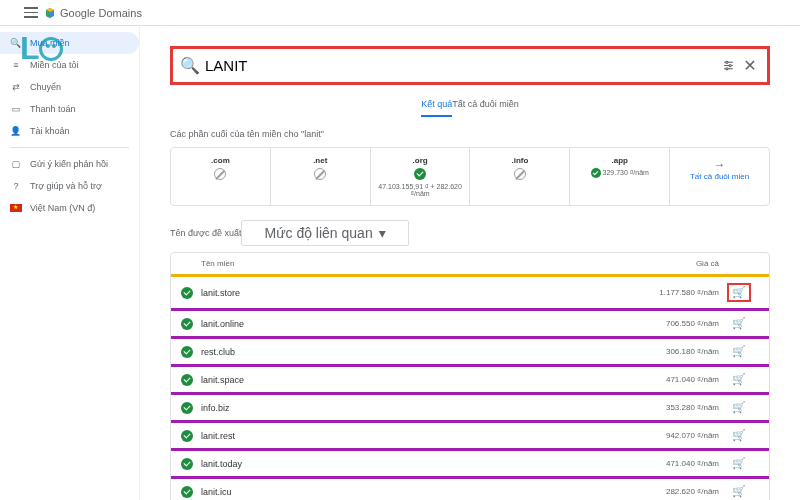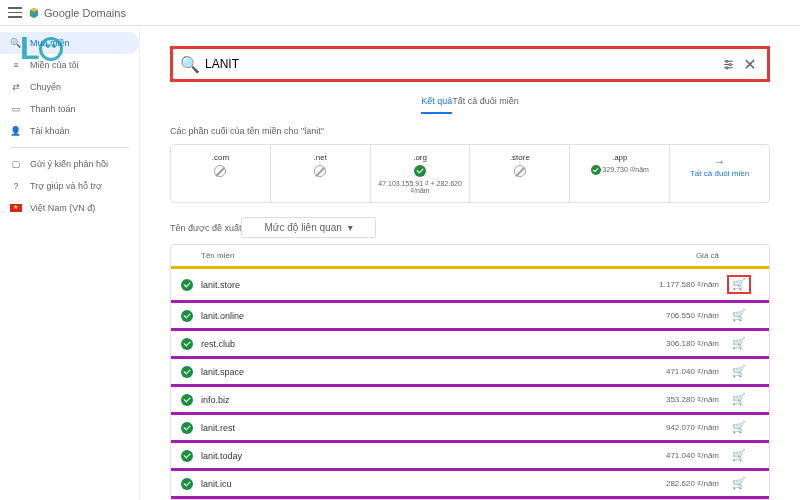--- a/index.html
+++ b/index.html
@@ -1,55 +1,55 @@
 <!DOCTYPE html>
 <html><head>
 <meta charset="utf-8">
 <style>
 *{margin:0;padding:0;box-sizing:border-box;font-family:Arial,sans-serif}
 body{width:800px;height:500px;background:#fff;overflow:hidden;position:relative}
-.header{height:26px;border-bottom:1px solid #e0e0e0;display:flex;align-items:center;padding:0 8px;gap:6px}
+.header{height:26px;border-bottom:1px solid #e0e0e0;display:flex;align-items:center;padding:0 24px;gap:6px}
 .ham{width:14px;height:14px;display:flex;flex-direction:column;justify-content:space-around}
 .ham span{height:1.5px;background:#5f6368}
 .logo{display:flex;align-items:center;gap:4px}
 .gd{width:12px;height:12px}
 .brand{font-size:11px;color:#5f6368}
 .main{display:flex;height:474px}
 .sidebar{width:140px;padding:6px 0;border-right:1px solid #f0f0f0}
 .sb-item{display:flex;align-items:center;gap:8px;padding:5px 10px;font-size:9px;color:#5f6368;cursor:pointer}
 .sb-item.active{background:#e8f0fe;border-radius:0 12px 12px 0;color:#1a73e8}
 .sb-ico{width:12px;height:12px;display:flex;align-items:center;justify-content:center}
 .sb-sep{height:1px;background:#e0e0e0;margin:5px 10px}
 .flag{width:12px;height:8px;background:#da251d;position:relative}
 .flag::after{content:"★";position:absolute;color:#ff0;font-size:6px;left:3px;top:-1px}
 .content{flex:1;padding:20px 30px 10px 30px;overflow-y:auto}
 .search-wrap{border:3px solid #e53935;padding:2px;margin-bottom:8px}
 .search-bar{display:flex;align-items:center;padding:6px 8px;gap:8px}
-.search-bar input{flex:1;border:none;outline:none;font-size:12px}
+.search-bar input{flex:1;border:none;outline:none;font-size:15px}
 .ico-btn{width:14px;height:14px;display:flex;align-items:center;justify-content:center;cursor:pointer;color:#5f6368}
 .tabs{display:flex;justify-content:center;font-size:9px;color:#5f6368;margin-bottom:12px}
 .tab{padding:6px 0;cursor:pointer}
 .tab.active{color:#1a73e8;border-bottom:2px solid #1a73e8}
 .section-title{font-size:9px;color:#5f6368;margin-bottom:8px}
 .tld-row{display:flex;border:1px solid #e0e0e0;border-radius:4px;margin-bottom:14px}
 .tld{flex:1;text-align:center;padding:8px 4px;border-right:1px solid #e0e0e0;font-size:8px}
 .tld:last-child{border-right:none}
-.tld-name{font-weight:normal;color:#333;margin-bottom:3px}
+.tld-name{font-weight:bold;color:#333;margin-bottom:3px}
 .tld-status{margin:3px 0}
 .unavail{width:12px;height:12px;border:1.5px solid #9e9e9e;border-radius:50%;margin:0 auto;position:relative}
 .unavail::after{content:"";position:absolute;width:12px;height:1.5px;background:#9e9e9e;transform:rotate(-45deg);top:5px;left:-1px}
 .check{width:12px;height:12px;background:#1e8e3e;border-radius:50%;margin:0 auto;position:relative}
 .check::after{content:"";position:absolute;width:3px;height:5px;border:solid #fff;border-width:0 1.5px 1.5px 0;transform:rotate(45deg);left:4px;top:2px}
 .check-inline{width:10px;height:10px;background:#1e8e3e;border-radius:50%;display:inline-block;position:relative;vertical-align:middle;margin-right:2px}
 .check-inline::after{content:"";position:absolute;width:2px;height:4px;border:solid #fff;border-width:0 1.2px 1.2px 0;transform:rotate(45deg);left:3.5px;top:1.5px}
 .tld-price{font-size:7px;color:#5f6368}
 .all-link{color:#1a73e8;font-size:8px}
 .arrow{color:#1a73e8;font-size:12px;margin-bottom:2px}
 .sugg-head{display:flex;align-items:center;margin-bottom:6px}
-.sort-dd{border:1px solid #dadce0;border-radius:2px;padding:4px 22px;font-size:10px;color:#5f6368;display:flex;align-items:center;gap:6px}
+.sort-dd{border:1px solid #dadce0;border-radius:2px;padding:4px 22px;font-size:14px;color:#5f6368;display:flex;align-items:center;gap:6px}
 .table{border:1px solid #e0e0e0;border-radius:4px}
 .th{display:flex;padding:6px 10px;font-size:8px;color:#5f6368;border-bottom:3px solid #eab308}
 .th-name{flex:1;padding-left:20px}
 .th-price{width:90px;text-align:right}
 .th-cart{width:40px}
 .tr{display:flex;align-items:center;padding:6px 10px;border-bottom:3px solid #a21caf;font-size:9px}
 .tr-check{width:20px}
 .row-check{width:12px;height:12px;background:#1e8e3e;border-radius:50%;position:relative}
 .row-check::after{content:"";position:absolute;width:3px;height:5px;border:solid #fff;border-width:0 1.5px 1.5px 0;transform:rotate(45deg);left:4px;top:2px}
 .tr-name{flex:1;color:#333}
@@ -159,21 +159,21 @@
           </div>
         </div>
       <div class="tld">
           <div class="tld-name">.org</div>
           <div class="tld-status">
             <div class="check"></div>
           </div>
           <div class="tld-price">47.103.155,91 ₫ + 282.620 ₫/năm</div>
         </div>
       <div class="tld">
-          <div class="tld-name">.store</div>
+          <div class="tld-name">.info</div>
           <div class="tld-status">
             <div class="unavail"></div>
           </div>
         </div>
       <div class="tld">
           <div class="tld-name">.app</div>
           <div class="tld-price"><span class="check-inline"></span><span>329.730 ₫/năm</span></div>
         </div>
       <div class="tld">
           <div class="arrow">→</div>

